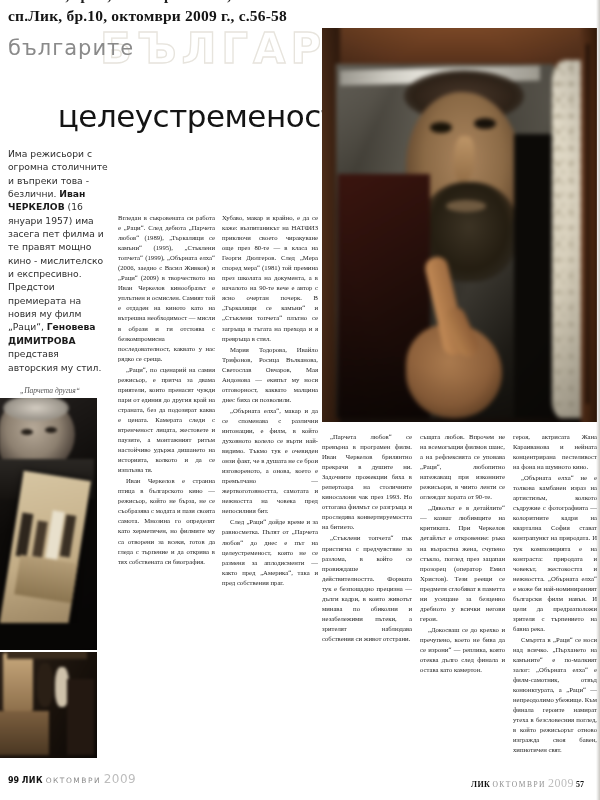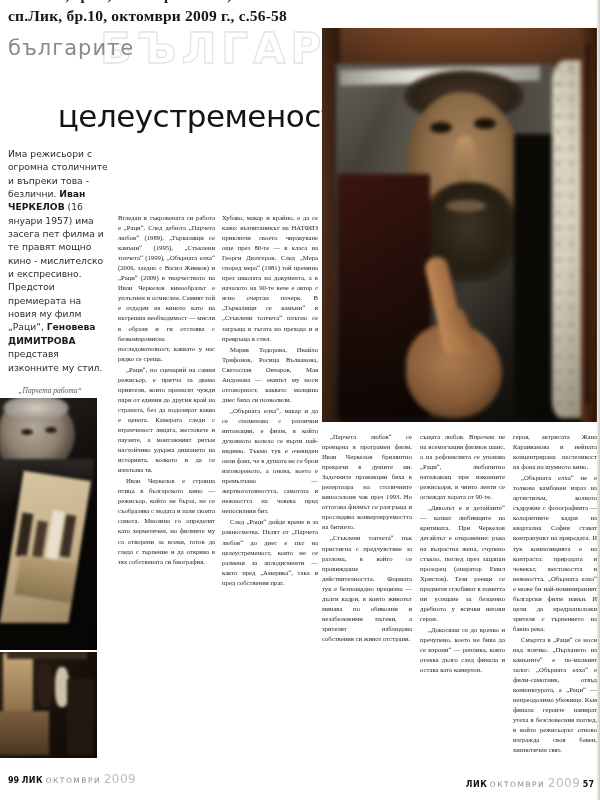--- a/index.html
+++ b/index.html
@@ -58,24 +58,24 @@
 
   <div class="citation">сп.Лик, бр.10, октомври 2009 г., с.56-58</div>
 
   <div class="rubric">българите</div>
 
   <div class="title">
     <div class="t2">целеустременост</div>
   </div>
 
   <div class="lead">
-    <span>Има режисьори с огромна столичните и въпреки това - безлични. </span><b>Иван ЧЕРКЕЛОВ</b><span> (16 януари 1957) има засега пет филма и те правят мощно кино - мислителско и експресивно. Предстои премиерата на новия му филм „Раци“, </span><b>Геновева ДИМИТРОВА</b><span> представя изконните му стил.</span>
+    <span>Има режисьори с огромна столичните и въпреки това - безлични. </span><b>Иван ЧЕРКЕЛОВ</b><span> (16 януари 1957) има засега пет филма и те правят мощно кино - мислителско и експресивно. Предстои премиерата на новия му филм „Раци“, </span><b>Геновева ДИМИТРОВА</b><span> представя авторския му стил.</span>
   </div>
 
-  <div class="still-caption">„Парчета работа“</div>
+  <div class="still-caption">„Парчета другия“</div>
 
   <div class="photo" style="left:0;top:398px;width:97px;height:252px;background:#0a0908;">
     <div class="blurwrap2">
       <div class="L" style="left:0;top:0;width:100%;height:100%;background:linear-gradient(150deg,#262220 0%,#0c0a08 45%,#050404 100%);"></div>
       <div class="L" style="left:2px;top:4px;width:76px;height:74px;border-radius:45% 55% 60% 40%;background:radial-gradient(ellipse at 45% 40%,#b6a998 0%,#8d8070 45%,#4a4038 75%,rgba(0,0,0,0) 100%);"></div>
       <div class="L" style="left:6px;top:0;width:66px;height:26px;border-radius:50%;background:radial-gradient(ellipse,#d3ccc1 0%,#9c968c 60%,rgba(0,0,0,0) 100%);"></div>
       <div class="L" style="left:24px;top:34px;width:12px;height:6px;border-radius:50%;background:#241e18;"></div>
       <div class="L" style="left:48px;top:32px;width:12px;height:6px;border-radius:50%;background:#241e18;"></div>
       <div class="L" style="left:0;top:64px;width:97px;height:40px;background:linear-gradient(#2a2723,#15120f);"></div>
       <div class="L" style="left:14px;top:80px;width:68px;height:158px;transform:rotate(9deg);background:linear-gradient(160deg,#d6c5a2 0%,#c2ac85 55%,#96805e 100%);box-shadow:0 0 6px rgba(0,0,0,0.8);"></div>
@@ -172,21 +172,21 @@
     <p>„Обърната елха“ не е толкова камбанен израз на артистизъм, колкото съдружие с фотографията — колоритните кадри на квартална София стават контрапункт на природата. И тук композицията е на контраста: природата и човекът, жестокостта и нежността. „Обърната елха“ е може би най-номинираният български филм навън. И цели да предразположи зрителя с търпението на бавна река.</p>
     <p>Смъртта в „Раци“ се носи над всичко. „Пърхането на камъните“ е по-малкият залог: „Обърната елха“ е филм-самотник, отвъд конюнктурата, а „Раци“ — непреодолимо убежище. Към финала героите намират утеха в безсловесния поглед, в който режисьорът отново изгражда своя бавен, хипнотичен свят.</p>
   </div>
 
   <div class="footer" style="left:8px;top:772px;">
     <span class="f-page">99</span>
     <span class="f-mag">ЛИК</span>
     <span class="f-month">ОКТОМВРИ</span>
     <span class="f-year">2009</span>
   </div>
-  <div class="footer" style="right:6px;top:776px;text-align:right;">
+  <div class="footer" style="right:16px;top:776px;text-align:right;font-family:Liberation Serif, serif;">
     <span class="f-mag">ЛИК</span>
     <span class="f-month">ОКТОМВРИ</span>
     <span class="f-year">2009</span>
     <span class="f-page">57</span>
   </div>
 
   <div class="page-edge"></div>
 </div>
 
 </body></html>

